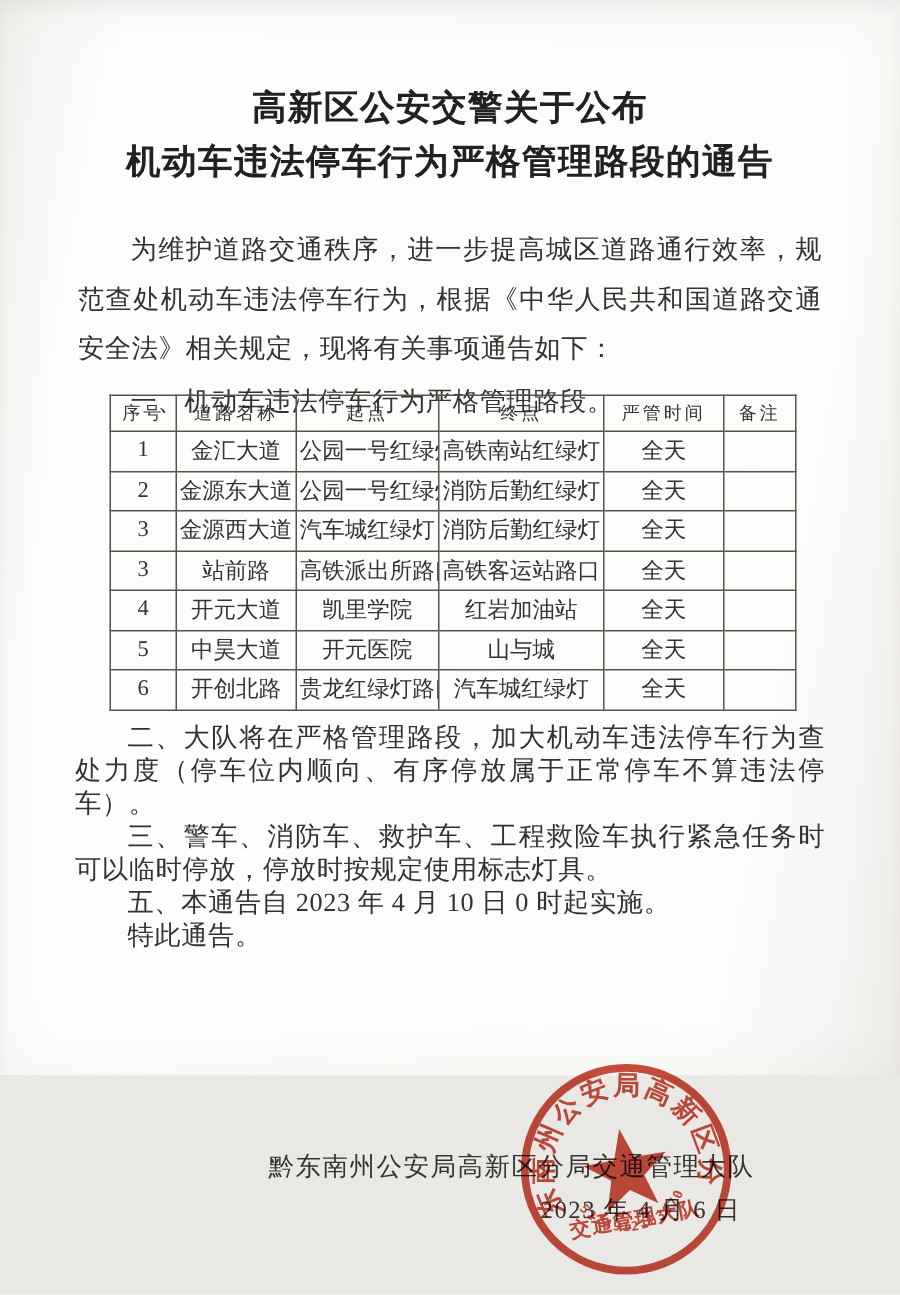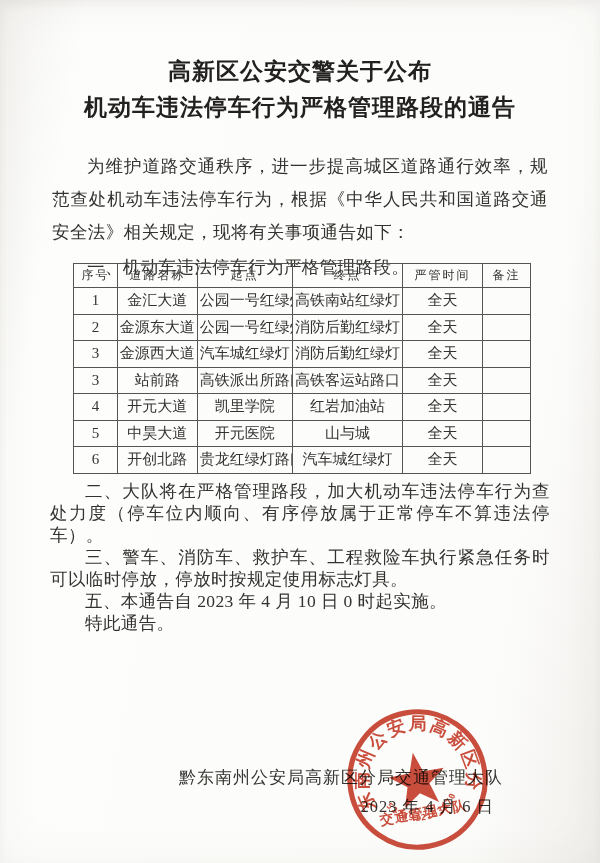--- a/index.html
+++ b/index.html
@@ -2,21 +2,21 @@
 <html><head>
 <meta charset="utf-8">
 <style>
   html,body{margin:0;padding:0;}
   body{
     width:600px;height:863px;overflow:hidden;
     font-family:"Liberation Serif","DejaVu Serif",serif;
     background:#e9e8e5;
   }
   .page{
-    position:relative;width:600px;height:863px;
+    position:relative;width:600px;height:717px;
     background:linear-gradient(100deg,#f3f2ef 0%,#fdfdfc 12%,#fcfcfa 82%,#f1efec 100%);
     box-shadow:inset 0 0 45px rgba(60,55,45,.05), inset 0 6px 8px rgba(90,85,75,.05);
     color:#2e2d2b;
   }
   .title{
     position:absolute;top:54px;left:0;width:100%;
     text-align:center;font-size:23px;font-weight:700;line-height:36px;
     letter-spacing:1px;color:#222120;margin:0;
   }
   .title span{display:block;}

